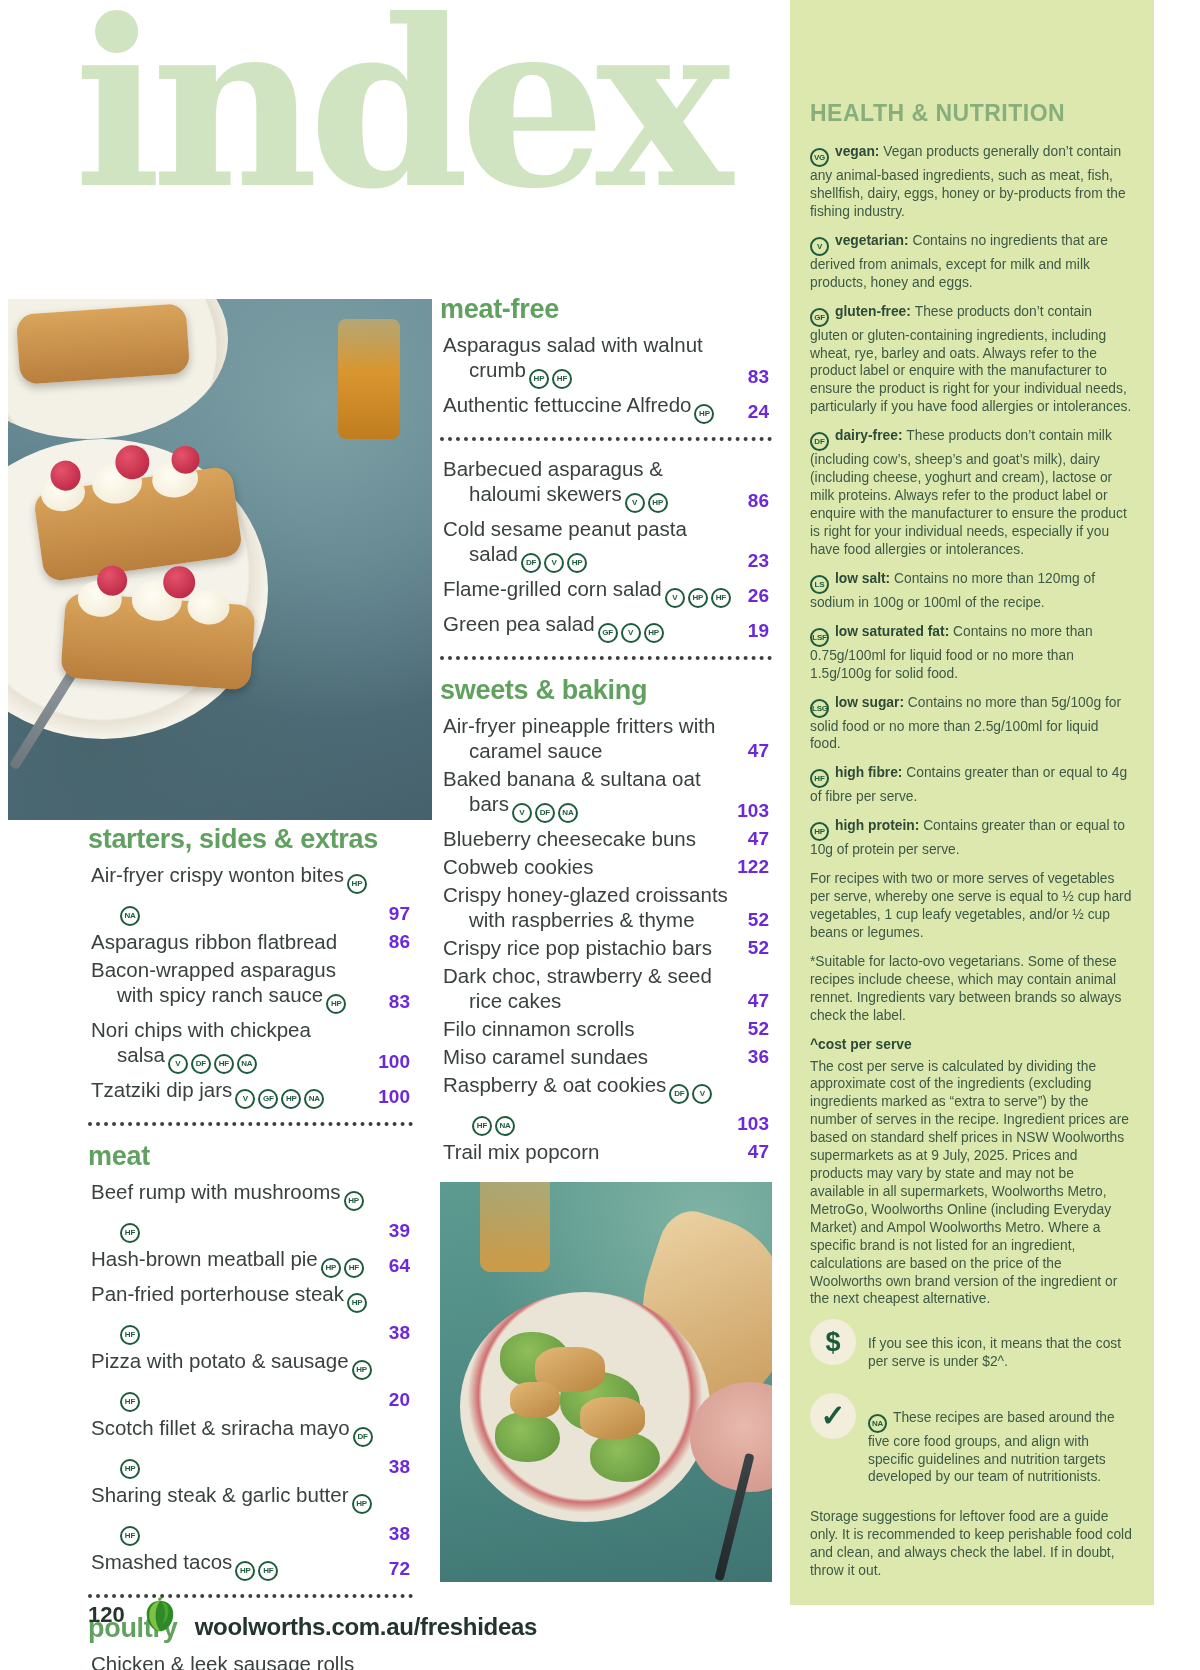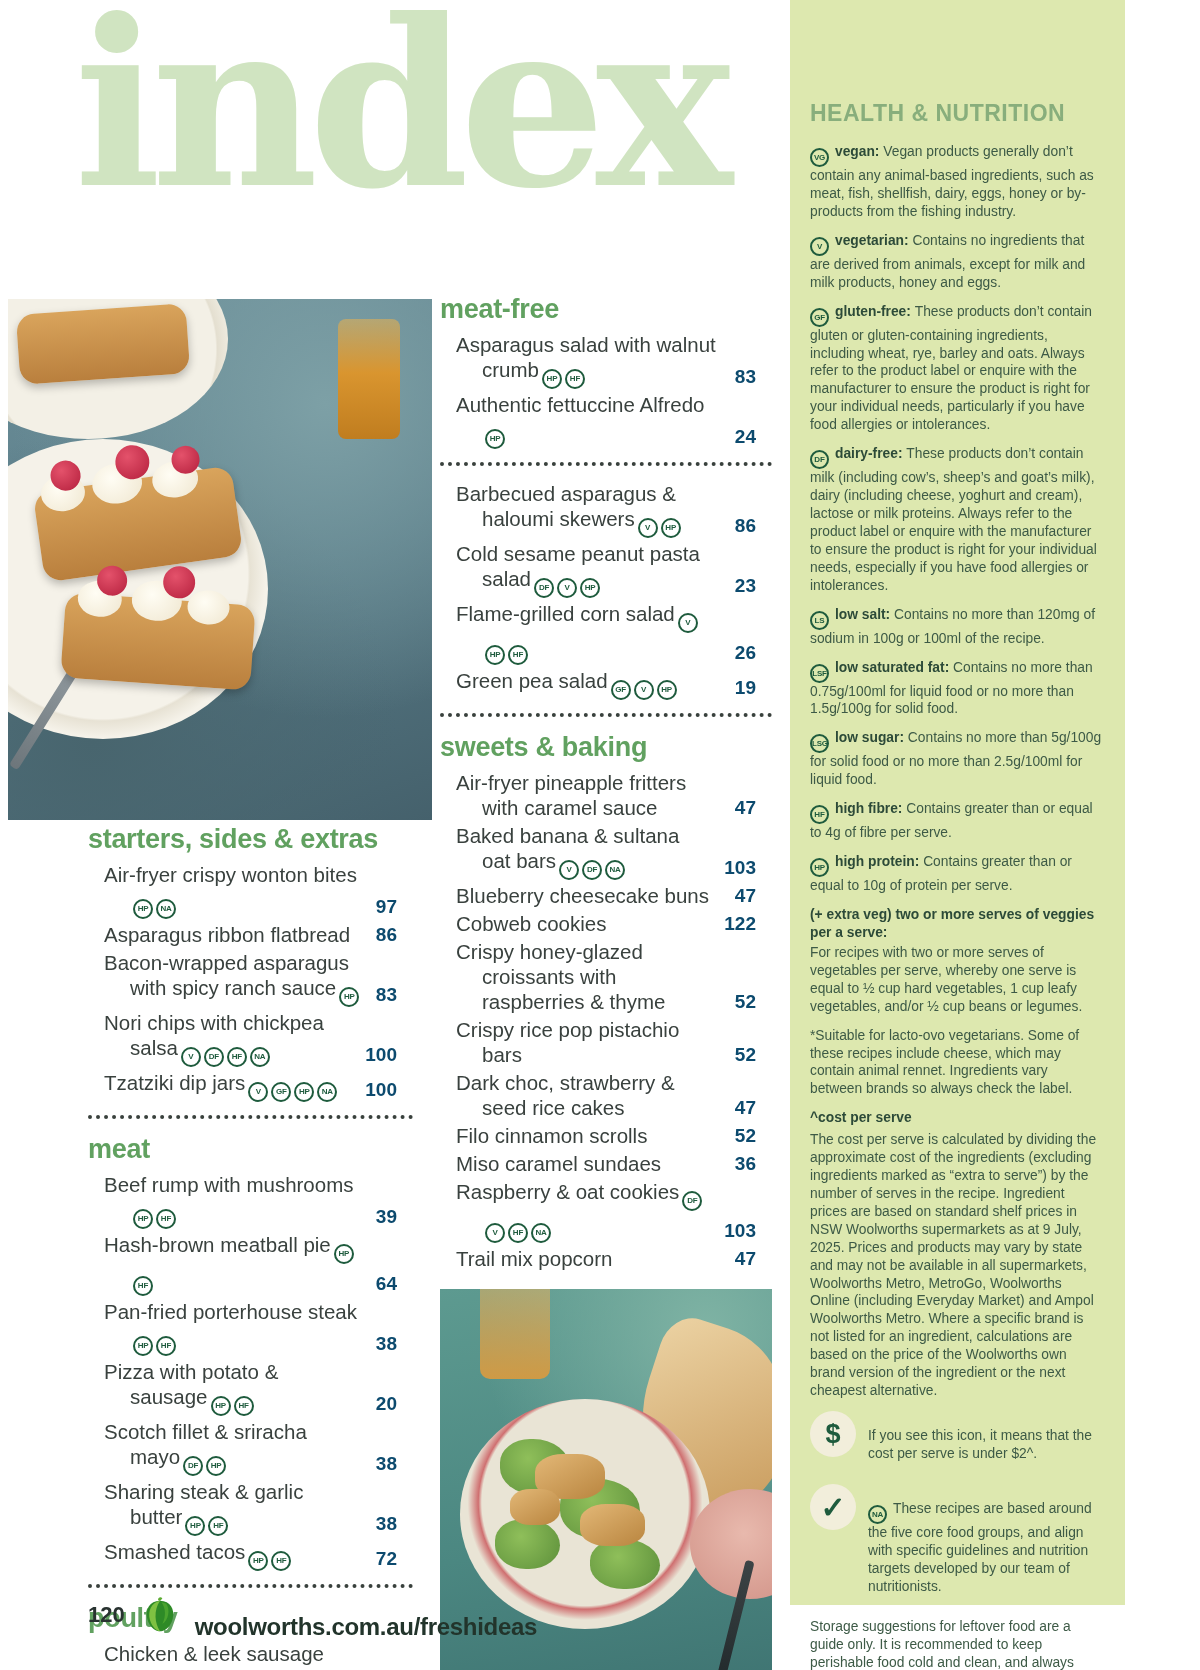--- a/index.html
+++ b/index.html
@@ -8,21 +8,21 @@
     font-family:"Liberation Sans",sans-serif;overflow:hidden;
   }
   
   .index-title{
     position:absolute;left:74px;top:-62px;margin:0;
     font-family:"DejaVu Serif",serif;font-weight:bold;
     font-size:230px;line-height:1.45;letter-spacing:-10px;color:#d0e4c1;
   }
   
   .health-panel{
-    position:absolute;left:790px;top:0;width:335px;height:1605px;
+    position:absolute;left:790px;top:0;width:364px;height:1605px;
     background:#dde8af;box-sizing:border-box;padding:100px 22px 26px 20px;
     color:#3d5a46;
   }
   .health-head{
     margin:0 0 16px;font-size:23px;font-weight:bold;color:#88ae7c;letter-spacing:0.5px;
   }
   .h-entry{font-size:13.8px;line-height:1.3;margin:0 0 11px;}
   .h-term{color:#2c4a38;}
   .h-bold{font-weight:bold;color:#2c4a38;}
   .h-para{font-size:13.8px;line-height:1.3;margin:0 0 11px;}
@@ -45,26 +45,26 @@
   
   .col{position:absolute;}
   #col-left{left:88px;top:824px;width:325px;}
   #col-middle{left:440px;top:294px;width:332px;}
   .sec-head{
     margin:0 0 7px;font-size:27px;font-weight:bold;color:#61a160;letter-spacing:-0.3px;
   }
   .divider{
     border-top:4px dotted #39413d;margin:13px 0 15px;height:0;
   }
-  .item{display:flex;justify-content:space-between;align-items:flex-end;margin:0 16px 3px;gap:8px;}
+  .item{display:flex;justify-content:space-between;align-items:flex-end;margin:0 3px 3px;gap:8px;}
   .item-name{
     flex:1;font-size:20.5px;line-height:1.22;color:#39413e;
     padding-left:26px;text-indent:-26px;
   }
-  .item-page{font-size:19px;font-weight:bold;color:#0c4a6e;margin-left:8px;line-height:1.25;}
+  .item-page{font-size:19px;font-weight:bold;color:#6d28d9;margin-left:8px;line-height:1.25;}
   
   .photo{position:relative;overflow:hidden;}
   #photo1{position:absolute;left:8px;top:299px;width:424px;height:521px;
     background:radial-gradient(circle at 75% 20%,#7da0a6,transparent 60%),
                radial-gradient(circle at 20% 85%,#48656e,transparent 55%),
                linear-gradient(160deg,#6d909a 0%,#567884 55%,#45616c 100%);}
   #photo2{width:332px;height:400px;margin-top:18px;
     background:radial-gradient(circle at 80% 10%,#7fb3a4,transparent 50%),
                linear-gradient(170deg,#5d9a90 0%,#4b8781 60%,#3f7472 100%);}
   .p-shape{position:absolute;}
@@ -288,21 +288,20 @@
       <p class="h-entry"><span class="tag h-icon">V</span><strong class="h-term">vegetarian: </strong>Contains no ingredients that are derived from animals, except for milk and milk products, honey and eggs.</p>
       <p class="h-entry"><span class="tag h-icon">GF</span><strong class="h-term">gluten-free: </strong>These products don’t contain gluten or gluten-containing ingredients, including wheat, rye, barley and oats. Always refer to the product label or enquire with the manufacturer to ensure the product is right for your individual needs, particularly if you have food allergies or intolerances.</p>
       <p class="h-entry"><span class="tag h-icon">DF</span><strong class="h-term">dairy-free: </strong>These products don’t contain milk (including cow’s, sheep’s and goat’s milk), dairy (including cheese, yoghurt and cream), lactose or milk proteins. Always refer to the product label or enquire with the manufacturer to ensure the product is right for your individual needs, especially if you have food allergies or intolerances.</p>
       <p class="h-entry"><span class="tag h-icon">LS</span><strong class="h-term">low salt: </strong>Contains no more than 120mg of sodium in 100g or 100ml of the recipe.</p>
       <p class="h-entry"><span class="tag h-icon">LSF</span><strong class="h-term">low saturated fat: </strong>Contains no more than 0.75g/100ml for liquid food or no more than 1.5g/100g for solid food.</p>
       <p class="h-entry"><span class="tag h-icon">LSG</span><strong class="h-term">low sugar: </strong>Contains no more than 5g/100g for solid food or no more than 2.5g/100ml for liquid food.</p>
       <p class="h-entry"><span class="tag h-icon">HF</span><strong class="h-term">high fibre: </strong>Contains greater than or equal to 4g of fibre per serve.</p>
       <p class="h-entry"><span class="tag h-icon">HP</span><strong class="h-term">high protein: </strong>Contains greater than or equal to 10g of protein per serve.</p>
     </div>
 
-  <p class="h-para h-bold" style="margin-bottom:2px;">(+ extra veg) two or more serves of veggies per a serve:</p>
   <p class="h-para">For recipes with two or more serves of vegetables per serve, whereby one serve is equal to ½ cup hard vegetables, 1 cup leafy vegetables, and/or ½ cup beans or legumes.</p>
 
   <p class="h-para">*Suitable for lacto-ovo vegetarians. Some of these recipes include cheese, which may contain animal rennet. Ingredients vary between brands so always check the label.</p>
 
   <p class="h-para h-bold" style="margin-bottom:4px;">^cost per serve</p>
   <p class="h-para">The cost per serve is calculated by dividing the approximate cost of the ingredients (excluding ingredients marked as “extra to serve”) by the number of serves in the recipe. Ingredient prices are based on standard shelf prices in NSW Woolworths supermarkets as at 9 July, 2025. Prices and products may vary by state and may not be available in all supermarkets, Woolworths Metro, MetroGo, Woolworths Online (including Everyday Market) and Ampol Woolworths Metro. Where a specific brand is not listed for an ingredient, calculations are based on the price of the Woolworths own brand version of the ingredient or the next cheapest alternative.</p>
 
   <div class="badge-row">
     <div class="badge">
         <span>$</span>

